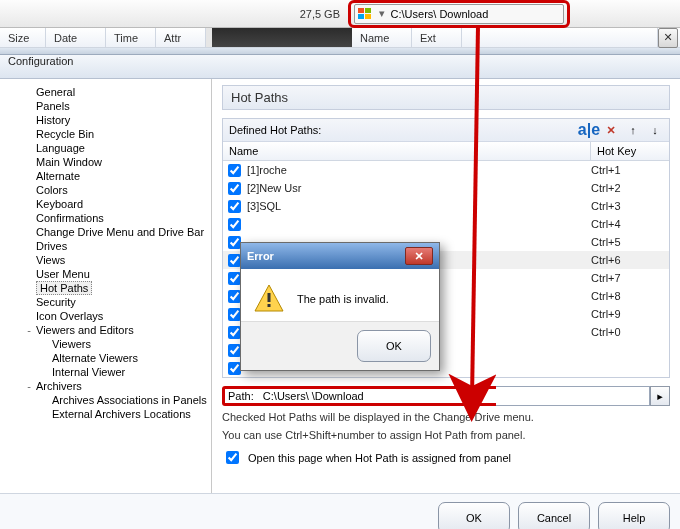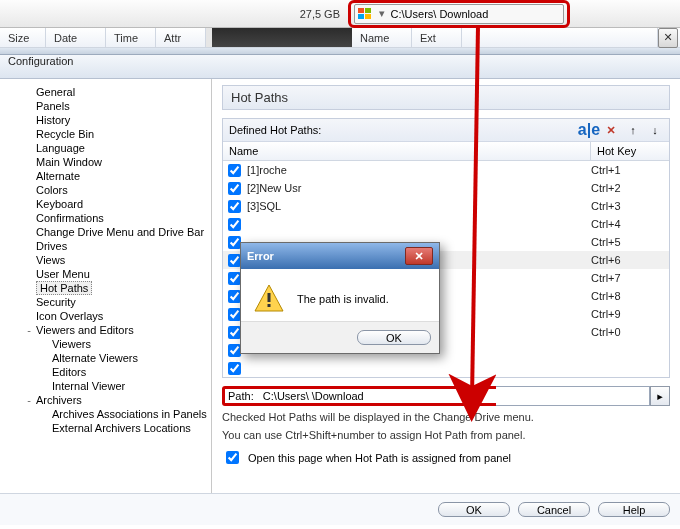--- a/index.html
+++ b/index.html
@@ -44,21 +44,21 @@
   .row .hk { width: 78px; padding-right: 10px; text-align: left; color: #222; }
   .row.selband { background: #f0f0f0; }
 
   .path-row { margin-top: 8px; display: flex; align-items: center; }
   .path-row input { flex: 1; height: 20px; padding: 1px 4px; border: 1px solid #9aa6b8; }
   .btn-sq { width: 20px; height: 20px; border: 1px solid #8f99a8; background: linear-gradient(#fdfdfd,#e4e8ef); display: flex; align-items: center; justify-content: center; }
   .hints { margin-top: 4px; color: #333; line-height: 14px; }
   .chkline { margin-top: 6px; display: flex; align-items: center; gap: 6px; }
 
   .btn-row { border-top: 1px solid #cfd6e0; padding: 8px 10px; display: flex; justify-content: flex-end; gap: 8px; background: #f7f9fc; }
-  .btn { min-width: 72px; height: 15px; border: 1px solid #8a95a6; background: linear-gradient(#fefefe,#e3e8ef); border-radius: 7px; display: inline-flex; align-items: center; justify-content: center; cursor: default; }
+  .btn { min-width: 72px; height: 32px; border: 1px solid #8a95a6; background: linear-gradient(#fefefe,#e3e8ef); border-radius: 7px; display: inline-flex; align-items: center; justify-content: center; cursor: default; }
 
   .err-dlg { position: absolute; left: 240px; top: 214px; width: 200px; background: #f1f1f1; border: 1px solid #6b6b6b; box-shadow: 4px 4px 10px rgba(0,0,0,.4); z-index: 50; margin-top: 28px; }
   .err-title { height: 26px; background: linear-gradient(#8fb7e8,#3a6fb0); color: #fff; display: flex; align-items: center; padding: 0 6px; font-weight: bold; }
   .err-title .xbtn { margin-left: auto; width: 28px; height: 18px; background: linear-gradient(#e67a74,#c0392b); border: 1px solid #7f2a22; border-radius: 2px; display: flex; align-items: center; justify-content: center; color: #fff; font-weight: bold; }
   .err-body { padding: 14px 12px 6px 12px; display: flex; align-items: center; gap: 12px; background: #fff; text-align: center; }
   .warn-icon { width: 32px; height: 32px; }
   .err-foot { padding: 8px; display: flex; justify-content: flex-end; background: #f1f1f1; border-top: 1px solid #ddd; }
 
   
   .arrow-svg { position: absolute; left: 0; top: 0; width: 680px; height: 529px; pointer-events: none; z-index: 100; }
@@ -121,21 +121,20 @@
         <li class="sub1"><span class="exp"></span><span>Change Drive Menu and Drive Bar</span></li>
         <li class="sub1"><span class="exp"></span><span>Drives</span></li>
         <li class="sub1"><span class="exp"></span><span>Views</span></li>
         <li class="sub1"><span class="exp"></span><span>User Menu</span></li>
         <li class="sub1"><span class="exp"></span><span class="sel">Hot Paths</span></li>
         <li class="sub1"><span class="exp"></span><span>Security</span></li>
         <li class="sub1"><span class="exp"></span><span>Icon Overlays</span></li>
         <li class="sub1"><span class="exp">-</span><span>Viewers and Editors</span></li>
         <li class="sub2"><span class="exp"></span><span>Viewers</span></li>
         <li class="sub2"><span class="exp"></span><span>Alternate Viewers</span></li>
-        <li class="sub2"><span class="exp"></span><span>Editors</span></li>
         <li class="sub2"><span class="exp"></span><span>Internal Viewer</span></li>
         <li class="sub1"><span class="exp">-</span><span>Archivers</span></li>
         <li class="sub2"><span class="exp"></span><span>Archives Associations in Panels</span></li>
         <li class="sub2"><span class="exp"></span><span>External Archivers Locations</span></li>
       </ul>
   </div>
 
   <div class="right">
     <div class="panel-title">Hot Paths</div>
 

